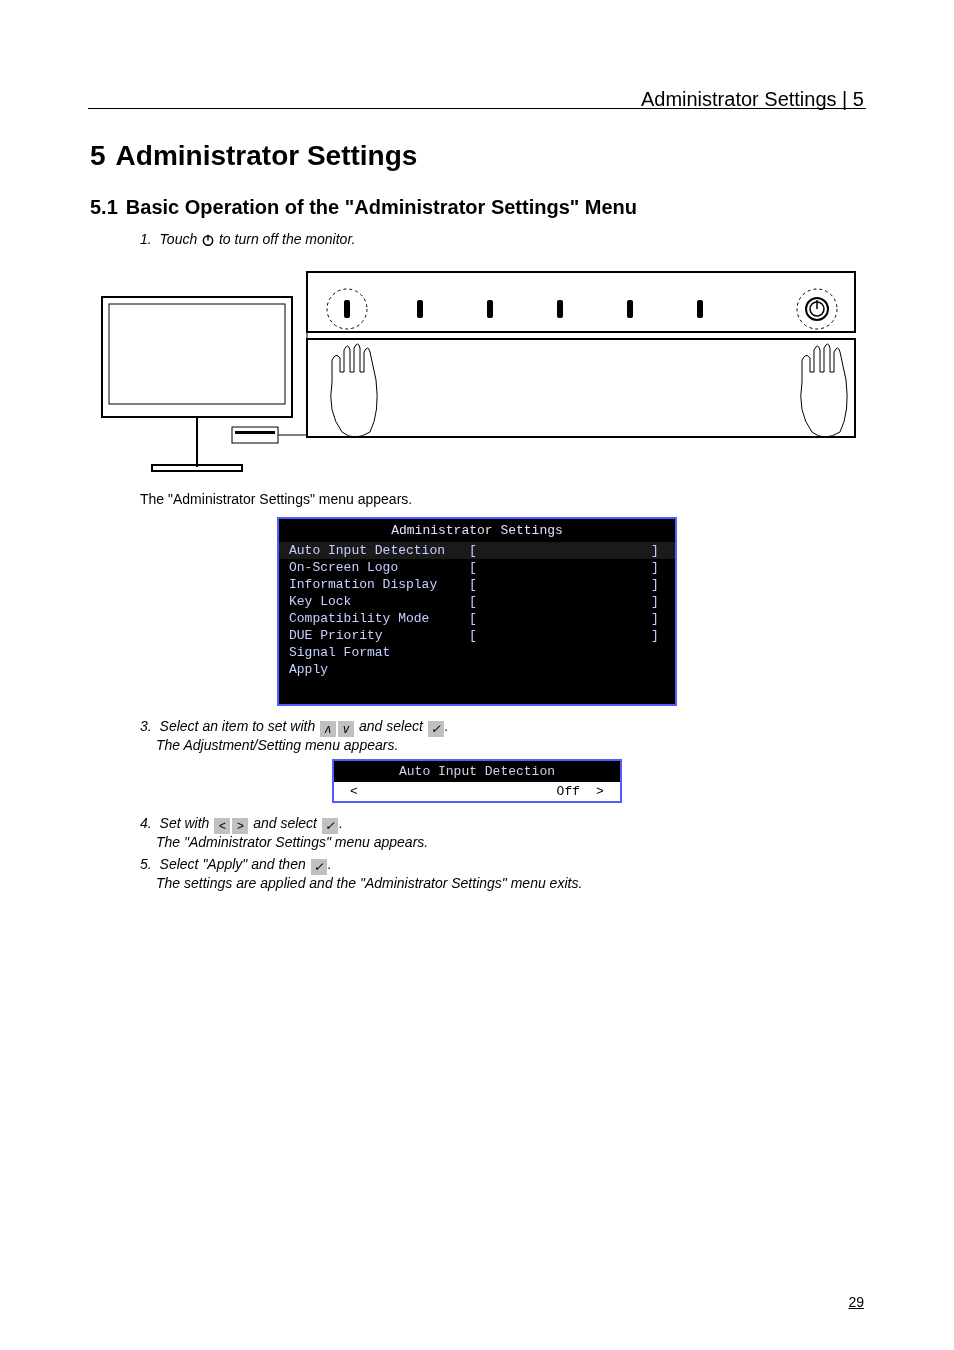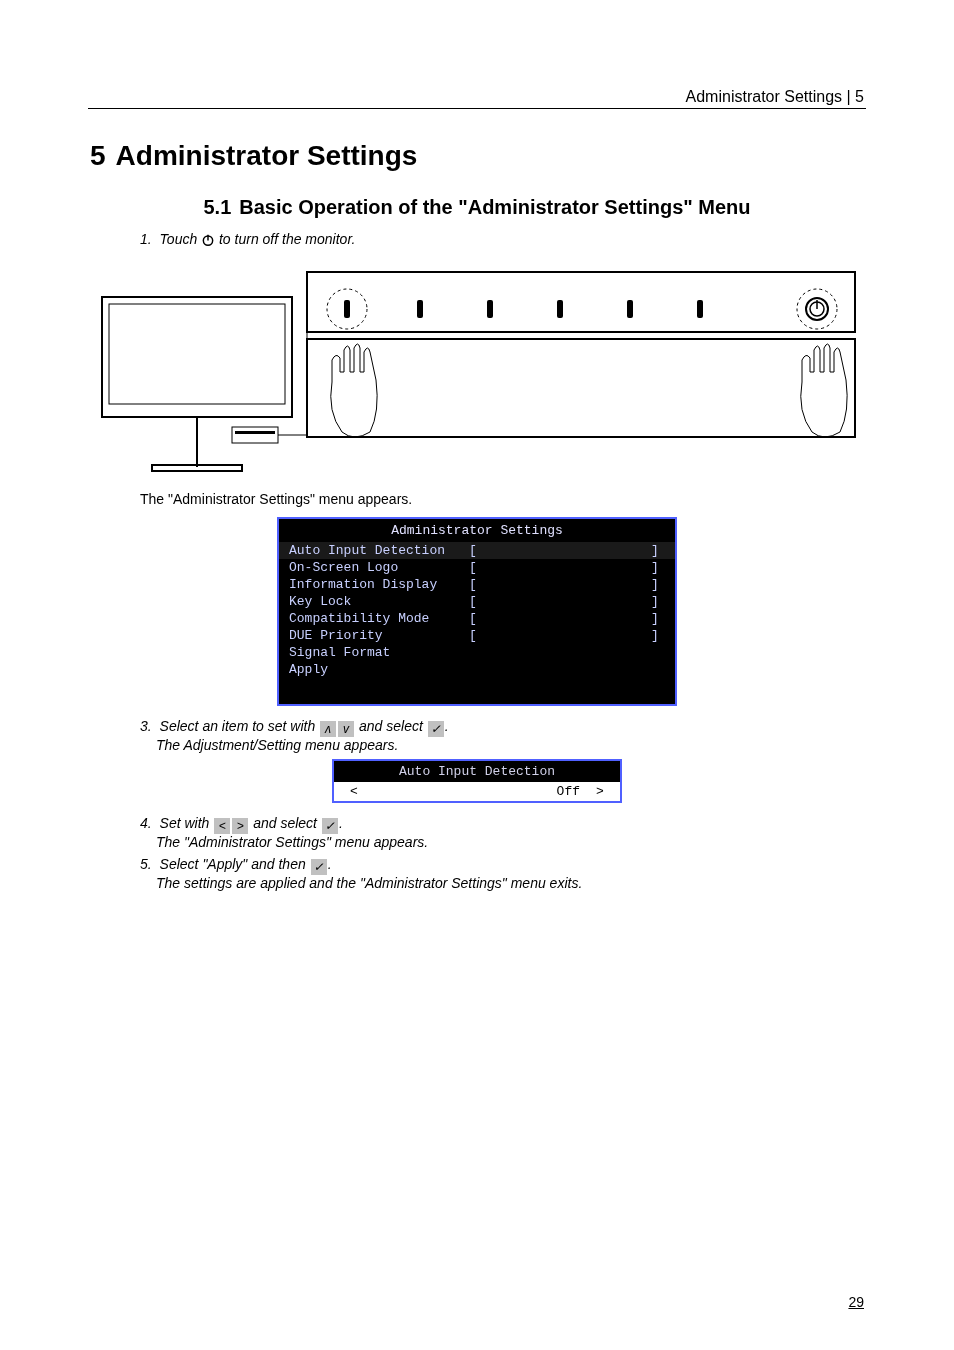--- a/index.html
+++ b/index.html
@@ -16,34 +16,33 @@
       position: absolute;
       top: 108px;
       left: 88px;
       right: 88px;
       border-bottom: 1px solid #000;
     }
     .header-text {
       position: absolute;
       top: 88px;
       right: 90px;
-      font-size: 16px;
+      font-size: 20px;
     }
     h1.chapter {
       font-size: 28px;
       font-weight: bold;
       margin-top: 50px;
       margin-bottom: 24px;
     }
     .chapter-num { margin-right: 10px; }
     h2.section {
       font-size: 20px;
       font-weight: bold;
       margin-bottom: 12px;
-      text-align: center;
     }
     .sec-num { margin-right:8px; }
     ol.steps {
       list-style: none;
       margin-left: 50px;
       font-size: 14px;
     }
     ol.steps > li { margin-bottom: 6px; font-style: italic; }
     .step-num { margin-right: 4px; }
     .power-icon {

